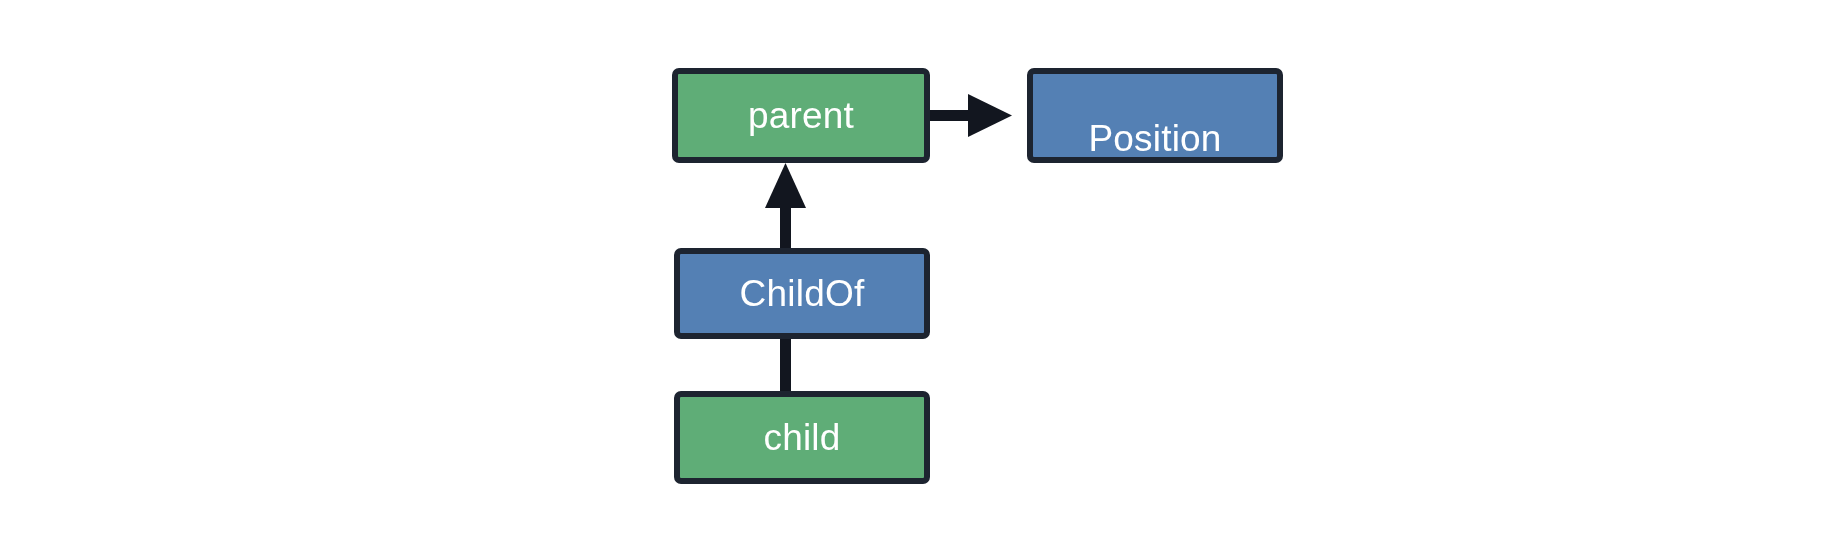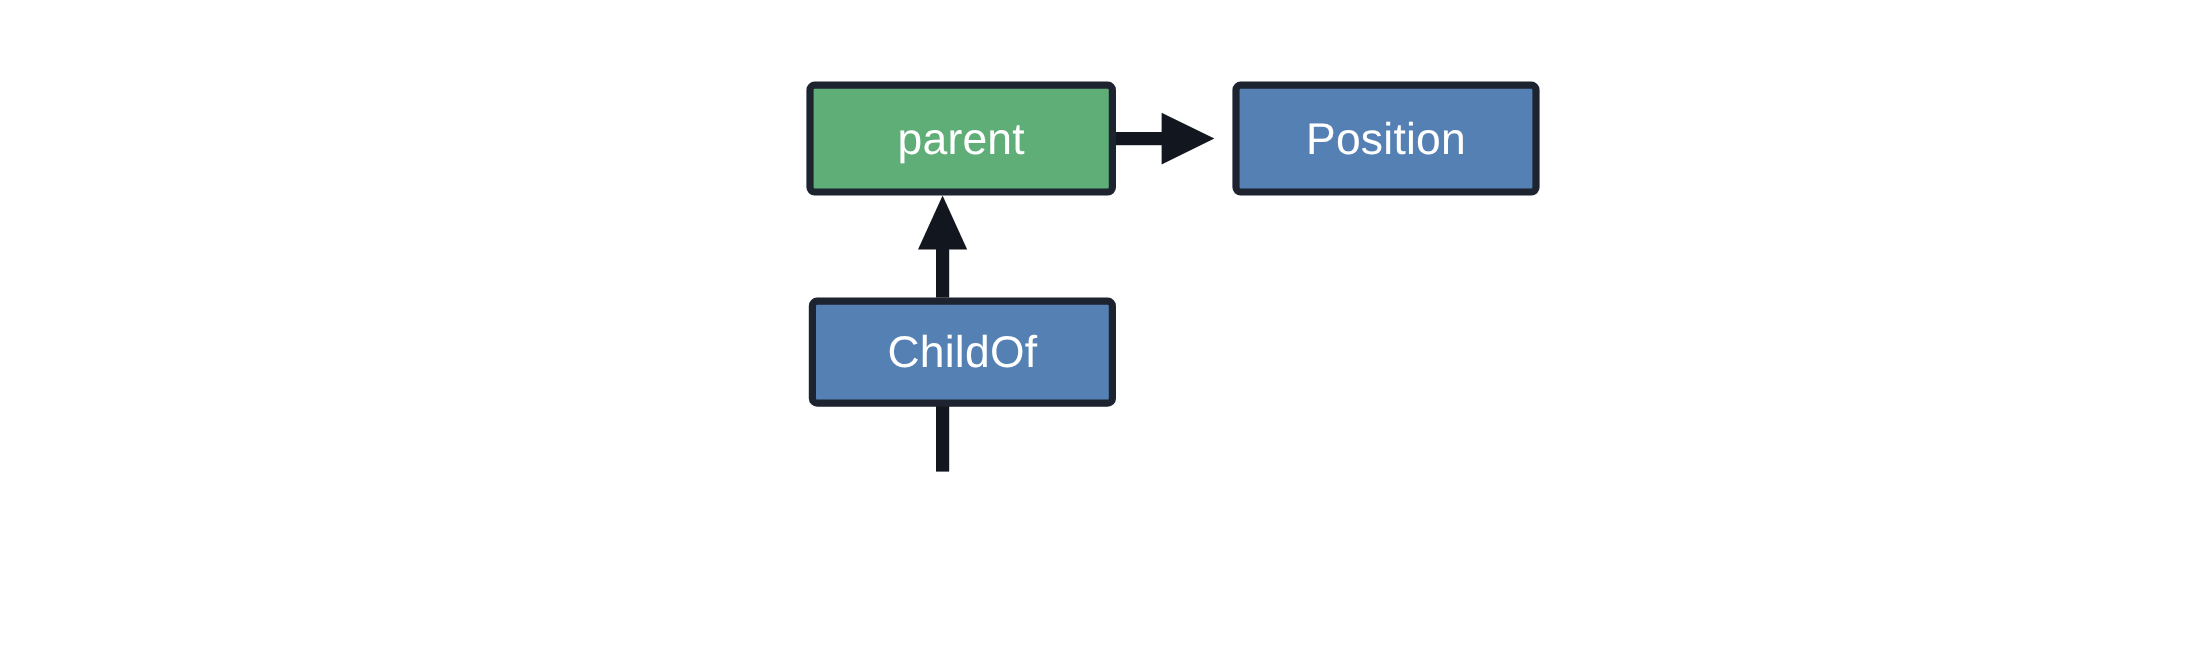--- a/index.html
+++ b/index.html
@@ -37,21 +37,21 @@
     line-height: 1;
     letter-spacing: 0.2px;
     white-space: nowrap;
     user-select: none;
   }
   .node.green  { background: #5fad77; }
   .node.blue   { background: #5480b4; }
 
   
   #node-parent   { left: 655px;  top: 68px;  width: 258px; height: 95px; }
-  #node-position { left: 1010px; top: 68px;  width: 256px; height: 95px; }
+  #node-position { left: 1010px; top: 68px;  width: 256px; height: 95px; align-items: flex-end; }
   #node-childof  { left: 657px;  top: 248px; width: 256px; height: 91px; }
   #node-child    { left: 657px;  top: 391px; width: 256px; height: 93px; }
 
   
   #edges {
     position: absolute;
     left: 0;
     top: 0;
     width: 1830px;
     height: 548px;
@@ -86,14 +86,17 @@
   </div>
 
   <div class="node blue" id="node-position">
     <span class="node-label">Position</span>
   </div>
 
   <div class="node blue" id="node-childof">
     <span class="node-label">ChildOf</span>
   </div>
 
+  <div class="node green" id="node-child">
+    <span class="node-label">child</span>
+  </div>
 
 </div>
 
 </body></html>

